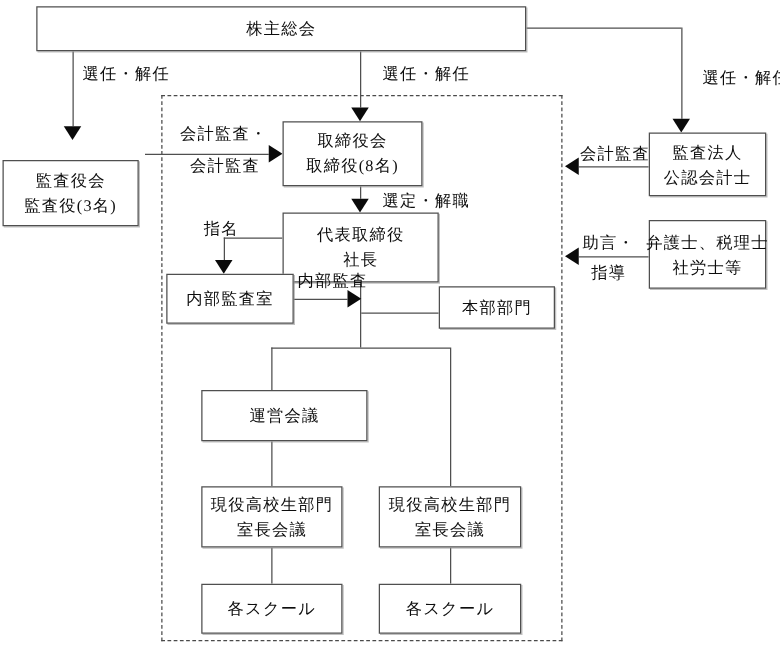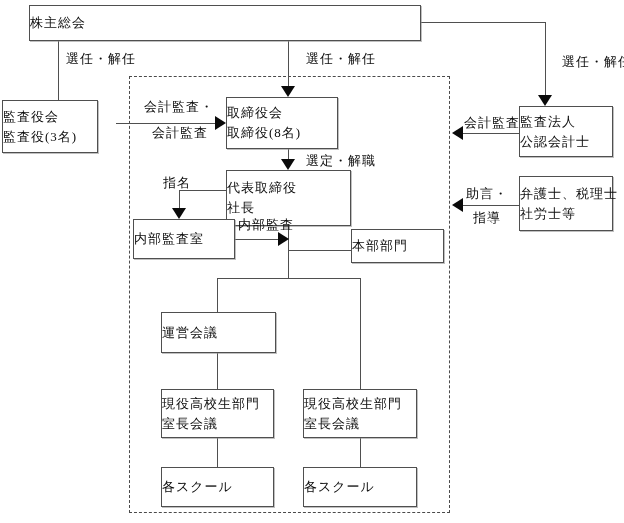--- a/index.html
+++ b/index.html
@@ -2,21 +2,21 @@
 <html><head>
 <meta charset="utf-8">
 <style>
   html,body{margin:0;padding:0;background:#ffffff;}
   .stage{
     position:relative;width:624px;height:523px;background:#ffffff;overflow:hidden;
     font-family:"Liberation Serif","DejaVu Serif",serif;color:#0d0d0d;font-size:13px;
   }
   .box{
     position:absolute;border:1px solid #4f4f4f;background:#ffffff;
-    display:flex;flex-direction:column;justify-content:center;align-items:flex-start;
+    display:flex;flex-direction:column;justify-content:center;align-items:center;
     text-align:center;box-sizing:border-box;
     box-shadow:1px 1px 0 rgba(140,140,140,.55);
   }
   .box span{display:block;line-height:20px;letter-spacing:1px;white-space:nowrap;}
   .dashed{
     position:absolute;border:1px dashed #4a4a4a;background:transparent;box-sizing:border-box;
   }
   .hline,.vline{position:absolute;background:#4f4f4f;}
   .hline{height:1px;}
   .vline{width:1px;}
@@ -73,21 +73,21 @@
   <div class="arr down" style="left:172px;top:208px"></div>
   <div class="arr right" style="left:215px;top:116px"></div>
   <div class="arr right" style="left:278px;top:232px"></div>
   <div class="arr left" style="left:452px;top:126px"></div>
   <div class="arr left" style="left:452px;top:198px"></div>
 
   <div class="box" style="left:29px;top:5px;width:392px;height:36px">
     <span>株主総会</span>
   </div>
 
-  <div class="box" style="left:2px;top:100px;width:96px;height:53px">
+  <div class="box" style="left:2px;top:128px;width:109px;height:53px">
     <span>監査役会</span>
     <span>監査役(3名)</span>
   </div>
 
   <div class="box" style="left:226px;top:97px;width:112px;height:52px">
     <span>取締役会</span>
     <span>取締役(8名)</span>
   </div>
 
   <div class="box" style="left:226px;top:170px;width:125px;height:56px">
@@ -106,21 +106,21 @@
   <div class="box" style="left:519px;top:106px;width:94px;height:51px">
     <span>監査法人</span>
     <span>公認会計士</span>
   </div>
 
   <div class="box" style="left:519px;top:176px;width:94px;height:55px">
     <span>弁護士、税理士</span>
     <span>社労士等</span>
   </div>
 
-  <div class="box" style="left:161px;top:312px;width:115px;height:41px">
+  <div class="box" style="left:161px;top:312px;width:133px;height:41px">
     <span>運営会議</span>
   </div>
 
   <div class="box" style="left:161px;top:389px;width:113px;height:49px">
     <span>現役高校生部門</span>
     <span>室長会議</span>
   </div>
 
   <div class="box" style="left:303px;top:389px;width:114px;height:49px">
     <span>現役高校生部門</span>

